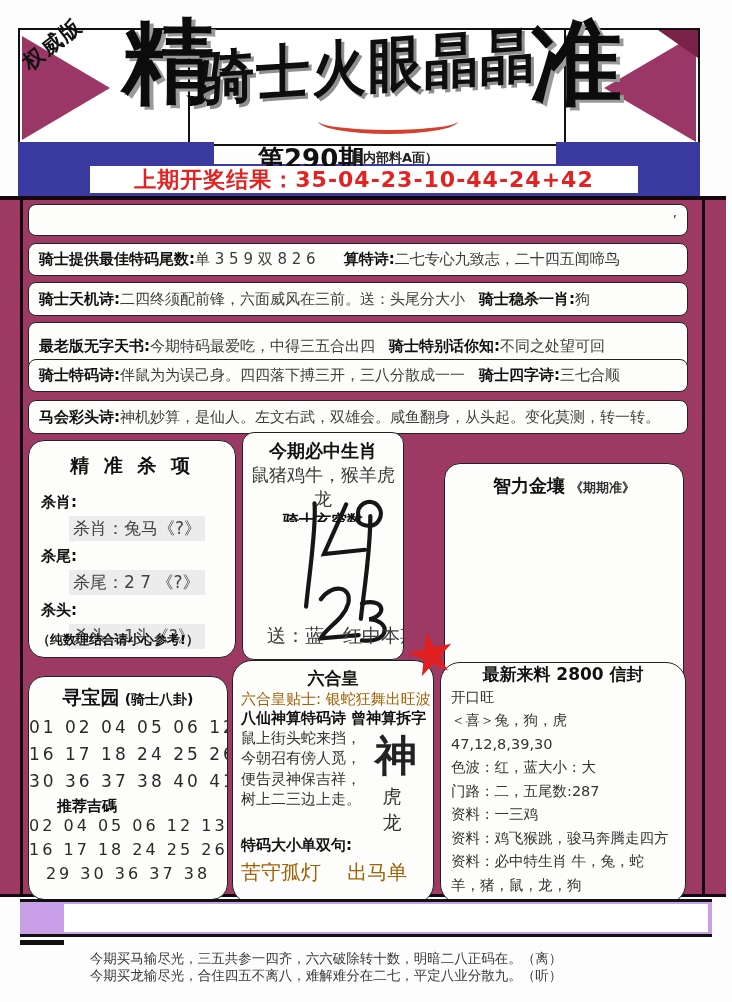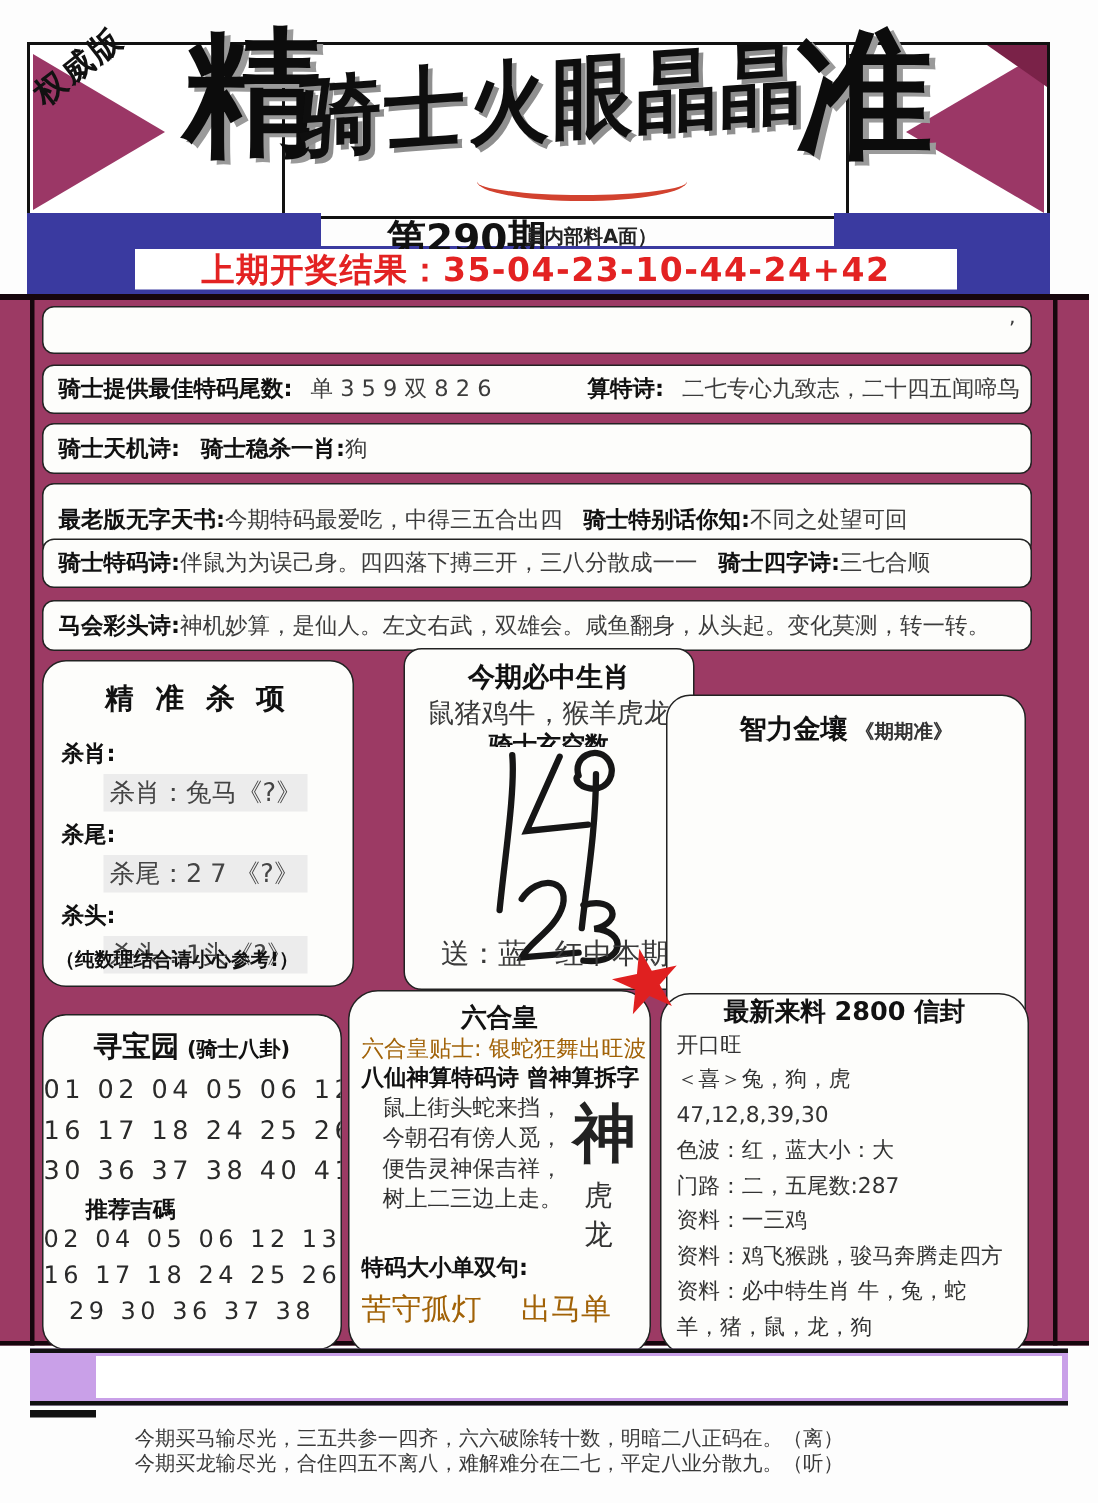--- a/index.html
+++ b/index.html
@@ -117,30 +117,31 @@
   <span class="result-text">上期开奖结果：35-04-23-10-44-24+42</span>
 </div>
 
 <div class="abs maroon-body"></div>
 <div class="abs edge-line" style="left:20px;"></div>
 <div class="abs edge-line" style="left:702px;"></div>
 
 <div class="abs wrow" style="top:204px; height:32px; justify-content:flex-end;">
   <span class="t" style="font-size:14px;">’</span>
 </div>
-<div class="abs wrow" style="top:243px; height:33px;gap:12px;">
+<div class="abs wrow" style="top:243px; height:33px;">
   <b>骑士提供最佳特码尾数:</b>
   <span class="t">单 3 5 9 双 8 2 6</span>
   <span class="gap"></span>
     <span class="gap"></span>
   <b>算特诗:</b>
   <span class="t">二七专心九致志，二十四五闻啼鸟</span>
 </div>
 <div class="abs wrow" style="top:282px; height:34px;">
   <b>骑士天机诗:</b>
+  <span class="t">二四终须配前锋，六面威风在三前。送：头尾分大小</span>
   <span class="gap"></span>
   <b>骑士稳杀一肖:</b>
   <span class="t">狗</span>
 </div>
 <div class="abs wrow" style="top:322px; height:48px;">
   <b>最老版无字天书:</b>
   <span class="t">今期特码最爱吃，中得三五合出四</span>
   <span class="gap"></span>
   <b>骑士特别话你知:</b>
   <span class="t">不同之处望可回</span>
@@ -163,21 +164,21 @@
     <div class="kp-label">杀肖:</div>
     <div class="kp-val" style="margin:4px 0 6px 28px;">杀肖：兔马《?》</div>
     <div class="kp-label">杀尾:</div>
     <div class="kp-val" style="margin:4px 0 6px 28px;">杀尾：2 7 《?》</div>
     <div class="kp-label">杀头:</div>
     <div class="kp-val" style="margin:4px 0 4px 28px;">杀头：1头《?》</div>
   </div>
   <div class="kp-foot" style="position:absolute; left:8px; bottom:8px;">（纯数理结合请小心参考!）</div>
 </div>
 
-<div class="abs panel" style="left:242px; top:432px; width:194px; height:228px; border-radius:12px;margin-left:27px;">
+<div class="abs panel" style="left:242px; top:432px; width:162px; height:228px; border-radius:12px;">
   <div class="p-title" style="font-size:18px; margin-top:6px;">今期必中生肖</div>
   <div class="zp-line1">鼠猪鸡牛，猴羊虎龙</div>
   <div class="zp-line2">骑士玄空数</div>
   <svg viewBox="0 0 200 300" style="position:absolute; left:22px; top:62px; width:158px; height:158px;">
     <g fill="none" stroke="#161616" stroke-width="8" stroke-linecap="round">
       <path d="M44,16 C48,60 34,150 28,212"></path>
       <path d="M104,18 L62,112 L140,104"></path>
       <path d="M128,42 C120,18 150,4 164,20 C178,36 166,62 142,58 C126,55 122,44 128,42"></path>
       <path d="M150,40 C150,110 138,180 132,235"></path>
       <path d="M56,198 C76,168 116,172 108,206 C100,236 66,252 56,272 L128,266"></path>
@@ -209,21 +210,21 @@
   <div class="tp-num" style="font-size:16px;">02 04 05 06 12 13 14</div>
   <div class="tp-num" style="font-size:16px; margin-top:5px;">16 17 18 24 25 26 28</div>
   <div class="tp-num" style="font-size:16px; margin-top:5px;">29 30 36 37 38</div>
 </div>
 
 <div class="abs panel" style="left:232px; top:660px; width:202px; height:244px; border-radius:20px; padding:6px 8px;">
   <div class="p-title" style="font-size:17px;">六合皇</div>
   <div class="lh-line">六合皇贴士: 银蛇狂舞出旺波</div>
   <div class="lh-bold">八仙神算特码诗 曾神算拆字</div>
   <div style="display:flex;">
-    <div class="lh-poem" style="flex:0 0 126px;margin-left:14px;">
+    <div class="lh-poem" style="flex:0 0 126px;">
       <div>鼠上街头蛇来挡，</div>
       <div>今朝召有傍人觅，</div>
       <div>便告灵神保吉祥，</div>
       <div>树上二三边上走。</div>
     </div>
     <div style="text-align:center;">
       <div class="lh-big">神</div>
       <div class="lh-zo">虎 龙</div>
     </div>
   </div>

